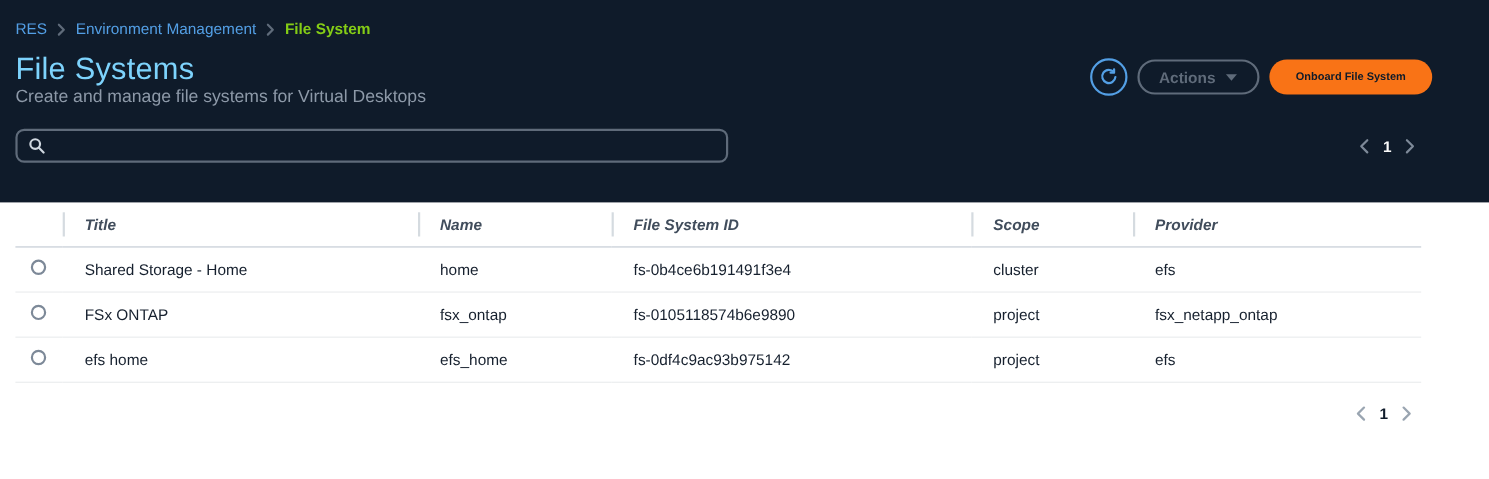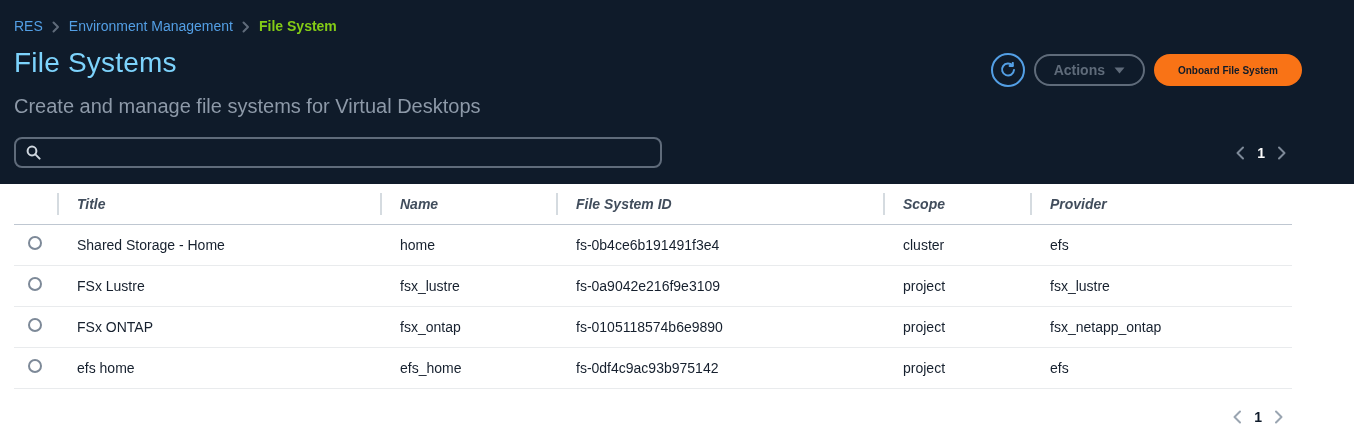--- a/index.html
+++ b/index.html
@@ -22,21 +22,21 @@
   .breadcrumb a { color: #539fe5; text-decoration: none; cursor: pointer; }
   .breadcrumb .crumb-sep { display: inline-flex; margin-top: 1px; }
   .breadcrumb .current { color: #84cc16; font-weight: 700; }
 
   .page-title {
     margin: 13px 0 0 0;
     font-size: 28px; line-height: 32px;
     font-weight: 400; color: #7dd3fc;
     letter-spacing: 0.2px;
   }
-  .subtitle { margin: 16px 0 0 0; color: #8d99a8; font-size: 20px; }
+  .subtitle { margin: 1px 0 0 0; color: #8d99a8; font-size: 16px; }
 
   .header-actions {
     position: absolute; top: 53px; right: 52px;
     display: flex; align-items: center; gap: 9px;
   }
   .refresh-btn {
     width: 34px; height: 34px; border-radius: 50%;
     background: transparent; border: 2px solid #539fe5;
     display: flex; align-items: center; justify-content: center;
     cursor: pointer; padding: 0;
@@ -219,28 +219,20 @@
           <tr>
             <td class="sel"><span class="radio"></span></td>
             <td>Shared Storage - Home</td>
             <td>home</td>
             <td>fs-0b4ce6b191491f3e4</td>
             <td>cluster</td>
             <td>efs</td>
           </tr>
           <tr>
             <td class="sel"><span class="radio"></span></td>
-            <td>FSx Lustre</td>
-            <td>fsx_lustre</td>
-            <td>fs-0a9042e216f9e3109</td>
-            <td>project</td>
-            <td>fsx_lustre</td>
-          </tr>
-          <tr>
-            <td class="sel"><span class="radio"></span></td>
             <td>FSx ONTAP</td>
             <td>fsx_ontap</td>
             <td>fs-0105118574b6e9890</td>
             <td>project</td>
             <td>fsx_netapp_ontap</td>
           </tr>
           <tr>
             <td class="sel"><span class="radio"></span></td>
             <td>efs home</td>
             <td>efs_home</td>

